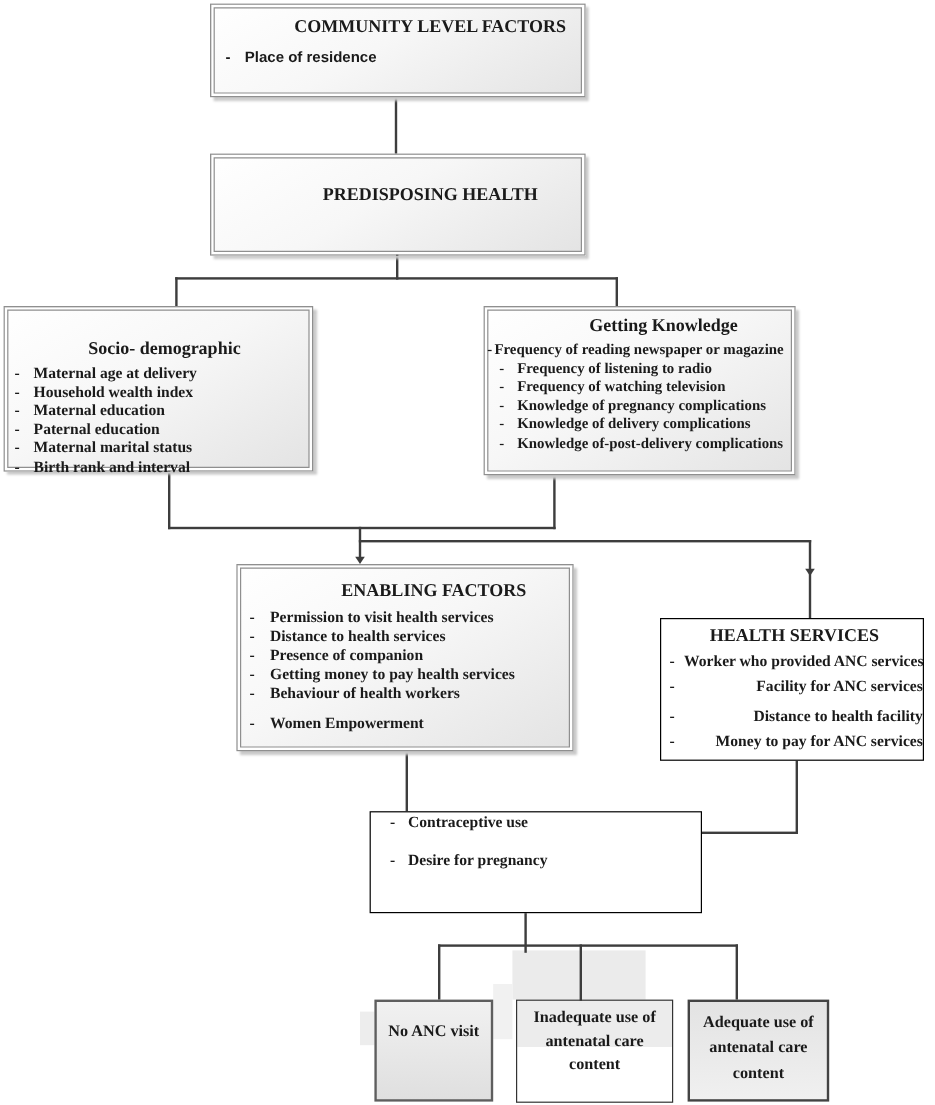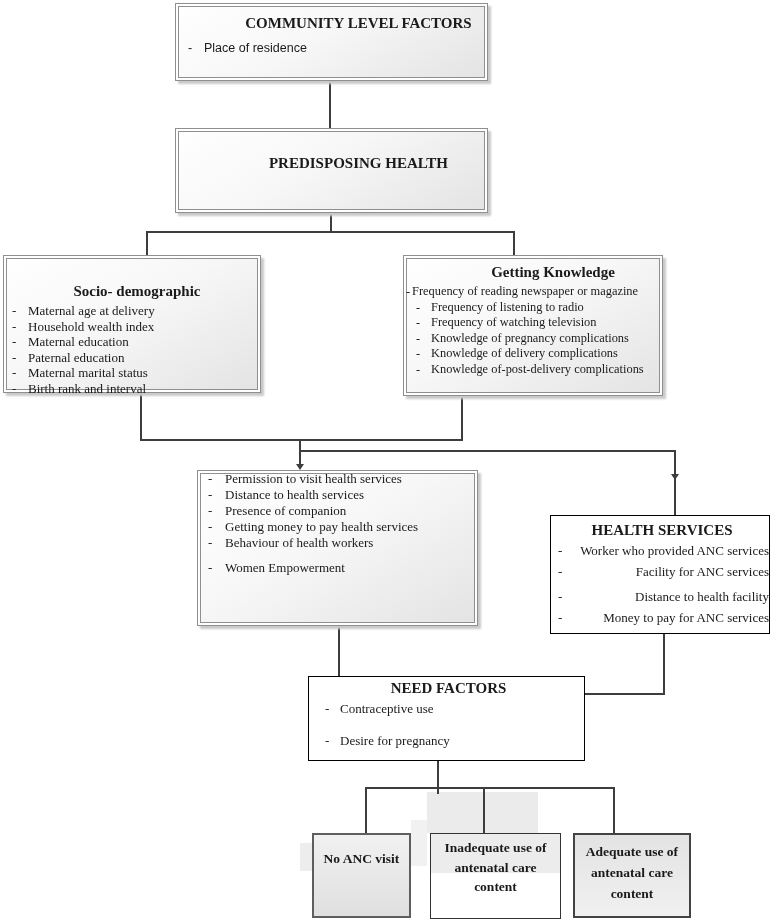--- a/index.html
+++ b/index.html
@@ -11,21 +11,21 @@
   .box{position:absolute;box-sizing:border-box;z-index:2;}
   .dbox{ 
     border:1px solid #8f8f8f;
     background:linear-gradient(150deg,#ffffff 0%,#f7f7f7 45%,#e3e3e3 100%);
     box-shadow: inset 0 0 0 2px #ffffff, inset 0 0 0 3px #8f8f8f, 3px 3px 2px #c9c9c9;
   }
   .sbox{border:1px solid #000000;background:#ffffff;}
   .title{font-weight:bold;font-size:15px;text-align:center;white-space:nowrap;}
   .btitle{font-weight:bold;font-size:13.5px;text-align:center;line-height:1.45;}
   .items{margin:0;padding:0;list-style:none;}
-  .item{position:relative;font-size:13px;line-height:15.5px;white-space:nowrap;}
+  .item{position:relative;font-size:13px;line-height:15.5px;white-space:nowrap;font-weight:bold;}
   .item::before{content:"-";position:absolute;}
   
   #b-community{left:175px;top:3px;width:313px;height:78px;}
   #b-community .title{padding:11px 4px 0 58px;}
   #b-community .items{margin-top:9px;}
   #b-community .item{font-family:"Liberation Sans", sans-serif;font-size:12.5px;padding-left:28px;}
   #b-community .item::before{left:12px;}
 
   #b-predisposing{left:175px;top:128px;width:313px;height:85px;}
   #b-predisposing .title{padding:26px 4px 0 58px;}
@@ -138,20 +138,21 @@
       <li class="item flush">Frequency of reading newspaper or magazine</li>
       <li class="item">Frequency of listening to radio</li>
       <li class="item">Frequency of watching television</li>
       <li class="item">Knowledge of pregnancy complications</li>
       <li class="item">Knowledge of delivery complications</li>
       <li class="item">Knowledge of-post-delivery complications</li>
     </ul>
   </div>
 
   <div class="box dbox" id="b-enabling">
+    <div class="title">ENABLING FACTORS</div>
     <ul class="items">
       <li class="item">Permission to visit health services</li>
       <li class="item">Distance to health services</li>
       <li class="item">Presence of companion</li>
       <li class="item">Getting money to pay health services</li>
       <li class="item">Behaviour of health workers</li>
       <li class="item gap">Women Empowerment</li>
     </ul>
   </div>
 
@@ -159,21 +160,20 @@
     <div class="title">HEALTH SERVICES</div>
     <ul class="items">
       <li class="item">Worker who provided ANC services</li>
       <li class="item">Facility for ANC services</li>
       <li class="item gap">Distance to health facility</li>
       <li class="item">Money to pay for ANC services</li>
     </ul>
   </div>
 
   <div class="box sbox" id="b-need">
-    <div class="title">NEED FACTORS</div>
     <ul class="items">
       <li class="item">Contraceptive use</li>
       <li class="item gap">Desire for pregnancy</li>
     </ul>
   </div>
 
   <div class="box" id="b-novisit">
     <div class="btitle">No ANC visit</div>
   </div>
   <div class="box" id="b-inadequate">

